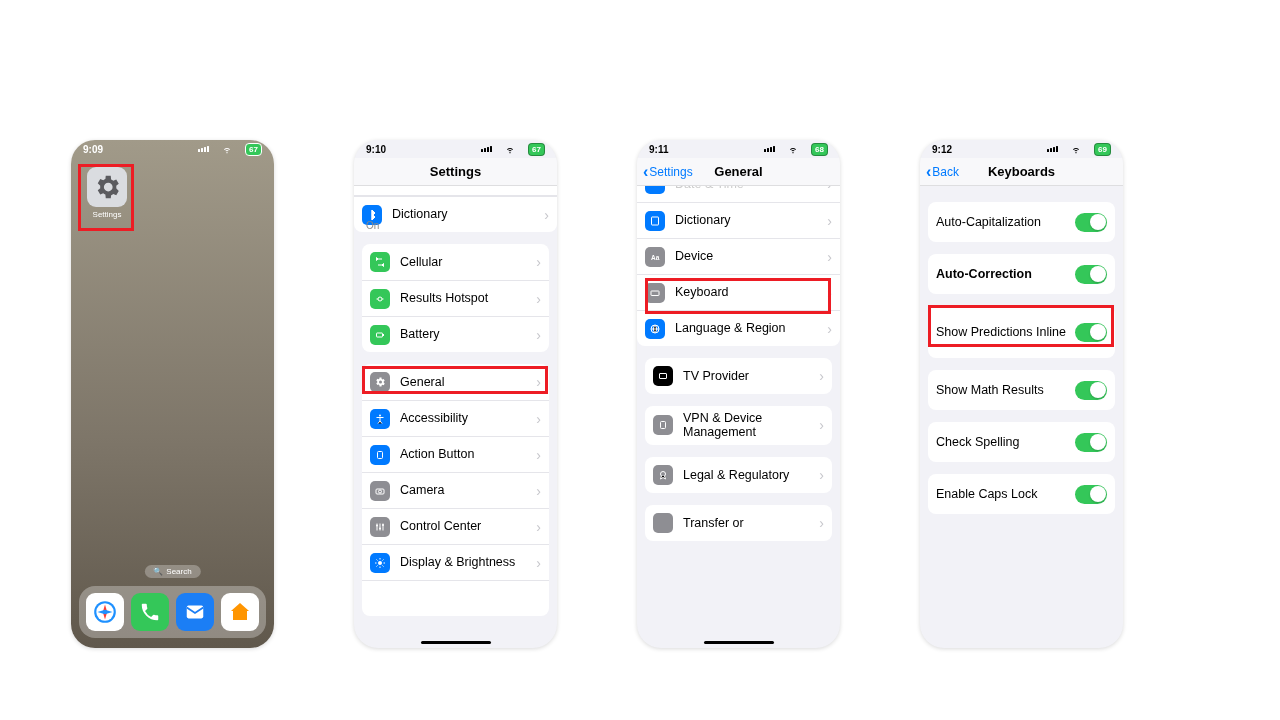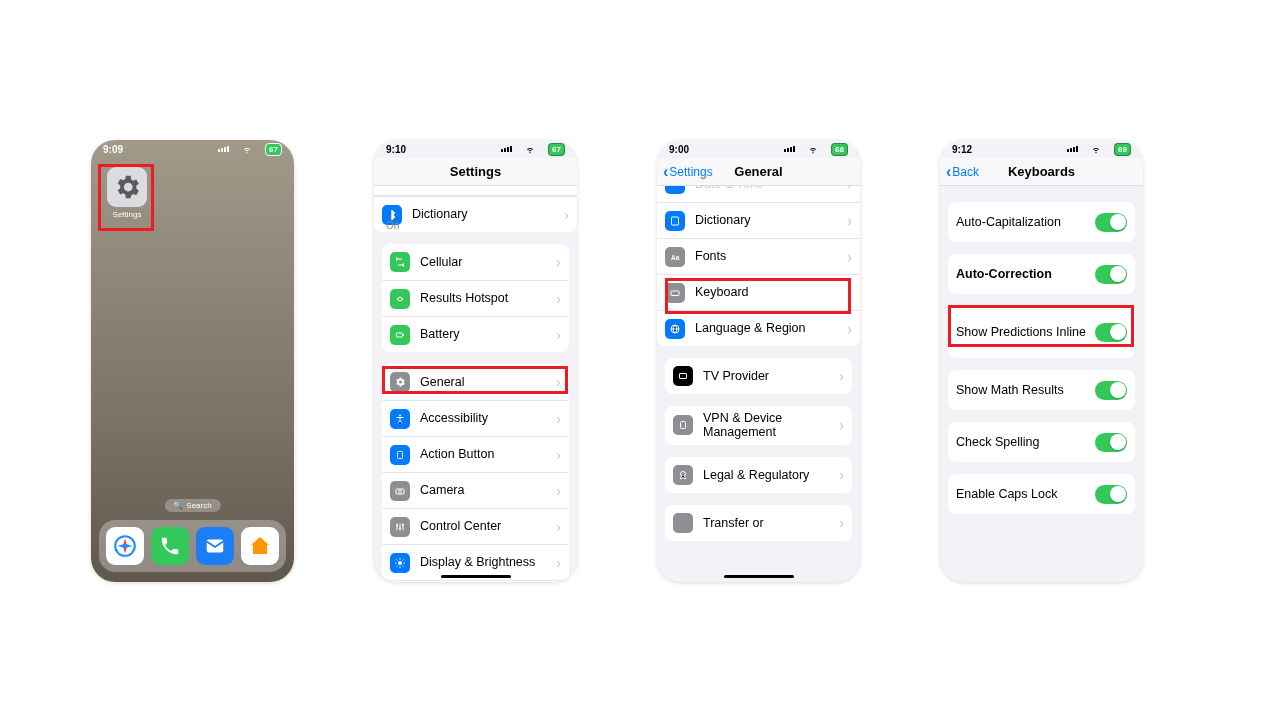--- a/index.html
+++ b/index.html
@@ -1,17 +1,17 @@
 <!DOCTYPE html>
 <html><head>
 <meta charset="utf-8">
 <style>
   * { margin:0; padding:0; box-sizing:border-box; font-family:-apple-system,BlinkMacSystemFont,"Segoe UI",Helvetica,Arial,sans-serif; }
   body { width:1280px; height:720px; background:#fff; position:relative; }
-  .panel { position:absolute; width:203px; height:442px; border-radius:24px; overflow:hidden; box-shadow:0 1px 4px rgba(0,0,0,0.15);margin-left:20px; }
+  .panel { position:absolute; width:203px; height:508px; border-radius:24px; overflow:hidden; box-shadow:0 1px 4px rgba(0,0,0,0.15); }
   .status-bar { height:18px; display:flex; align-items:center; justify-content:space-between; padding:0 12px; font-size:10px; font-weight:600; }
   .status-right { display:flex; align-items:center; gap:13px; }
   .signal-dots { display:inline-flex; gap:1px; align-items:flex-end; }
   .signal-dots span { width:2px; background:#000; display:inline-block; border-radius:0.5px;}
   .signal-dots span:nth-child(1){height:3px;} .signal-dots span:nth-child(2){height:4px;}
   .signal-dots span:nth-child(3){height:5px;} .signal-dots span:nth-child(4){height:6px;}
   .wifi-icon { width:10px; height:8px; position:relative; }
   .wifi-icon svg { width:100%; height:100%; }
   .battery-pill { font-size:8px; font-weight:700; background:#34c759; color:#fff; padding:1px 3px; border-radius:4px; border:1px solid rgba(0,0,0,0.3); display:flex; align-items:center; gap:1px;}
 
@@ -250,21 +250,21 @@
         </div>
       <div class="row"></div>
     </div>
   </div>
   <div class="highlight" style="top:226px;left:8px;width:186px;height:28px;"></div>
   <div class="home-indicator"></div>
 </div>
 
 <div id="p3" class="panel list-panel">
   <div class="status-bar">
-    <span>9:00</span>
+    <span>9:11</span>
     <div class="status-right">
       <span class="signal-dots">
           <span></span>
           <span></span>
           <span></span>
           <span></span>
         </span>
       <span class="wifi-icon"><svg viewBox="0 0 24 24">
             <path fill="#000" d="M12 18a2 2 0 100 4 2 2 0 000-4zm-5-4a8 8 0 0110 0l-2 2a5 5 0 00-6 0zm-4-4a14 14 0 0118 0l-2 2a11 11 0 00-14 0z"></path>
           </svg></span>
@@ -295,21 +295,21 @@
           </span>
           <span class="label">Dictionary</span>
           <span class="chev-right">›</span>
         </div>
       <div class="row">
           <span class="iconbox ic-gray">
             <svg viewBox="0 0 24 24">
               <text x="4" y="17" font-size="13" fill="#fff" font-weight="700">Aa</text>
             </svg>
           </span>
-          <span class="label">Fonts</span>
+          <span class="label">Device</span>
           <span class="chev-right">›</span>
         </div>
       <div class="row">
           <span class="iconbox ic-gray">
             <svg viewBox="0 0 24 24">
               <rect x="4" y="8" width="16" height="9" rx="1" fill="none" stroke="#fff" stroke-width="2"></rect>
             </svg>
           </span>
           <span class="label">Keyboard</span>
           <span class="chev-right">›</span>

